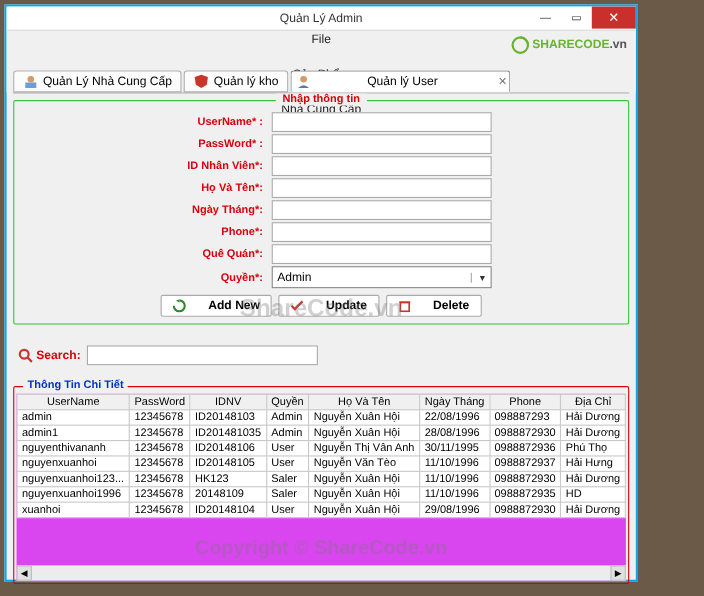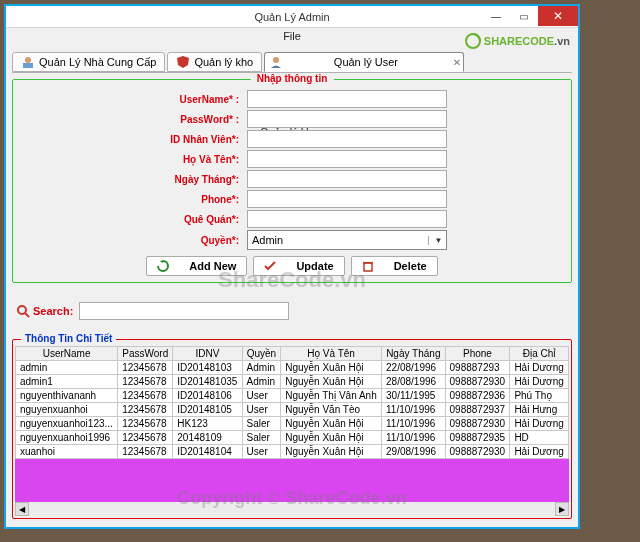--- a/index.html
+++ b/index.html
@@ -9,21 +9,21 @@
   .title { flex: 1; text-align: center; color: #333; }
   .winbtns { position: absolute; right: 0; top: 0; display: flex; height: 20px; }
   .winbtn { width: 28px; height: 20px; display: flex; align-items: center; justify-content: center; font-size: 10px; color: #333; }
   .winbtn.close { background: #c9302c; color: #fff; width: 40px; font-size: 12px; }
   .menubar { height: 20px; display: flex; align-items: center; gap: 16px; padding: 0 4px; background: #f0f0f0; flex-direction: column; }
   .menuitem { padding: 2px 6px; color: #222; }
   .logo { position: absolute; right: 8px; top: 26px; display: flex; align-items: center; font-size: 14px; font-weight: bold; color: #555; }
   .logo .g { color: #6ab32e; }
   .logo svg { margin-right: 2px; }
   .tabs { display: flex; align-items: center; gap: 0; padding: 4px 6px 0; background: #f0f0f0; }
-  .tab { display: inline-flex; align-items: center; gap: 4px; padding: 2px 8px; border: 1px solid #b0b0b0; background: #fcfcfc; border-radius: 3px 3px 0 0; margin-right: 2px; position: relative; }
+  .tab { display: inline-flex; align-items: center; gap: 4px; padding: 2px 8px; border: 1px solid #b0b0b0; background: #fcfcfc; border-radius: 3px 3px 0 0; margin-right: 2px; position: relative; margin-top: 12px; }
   .tab.sel { background: #fff; border-bottom-color: #fff; }
   .tab .xbtn { margin-left: 4px; font-size: 10px; color: #777; }
   .tabstrip-line { border-bottom: 1px solid #b0b0b0; margin: 0 6px; }
   .content { padding: 6px; }
   .fieldset { border: 1px solid #3ac23a; border-radius: 2px; padding: 8px 4px 6px; position: relative; }
   .legend { position: absolute; top: -7px; left: 50%; transform: translateX(-50%); background: #f0f0f0; padding: 0 6px; color: #d9000d; font-size: 10px; font-weight: bold; }
   .formrow { display: flex; align-items: center; margin: 2px 0; }
   .lbl { width: 230px; text-align: right; padding-right: 8px; color: #d9000d; font-weight: bold; font-size: 10px; }
   .inp { width: 200px; height: 18px; border: 1px solid #aaa; background: #fff; padding: 0 3px; }
   .sel { width: 200px; height: 20px; border: 1px solid #888; background: #fff; display: flex; align-items: center; justify-content: space-between; padding: 0 2px 0 4px; }

